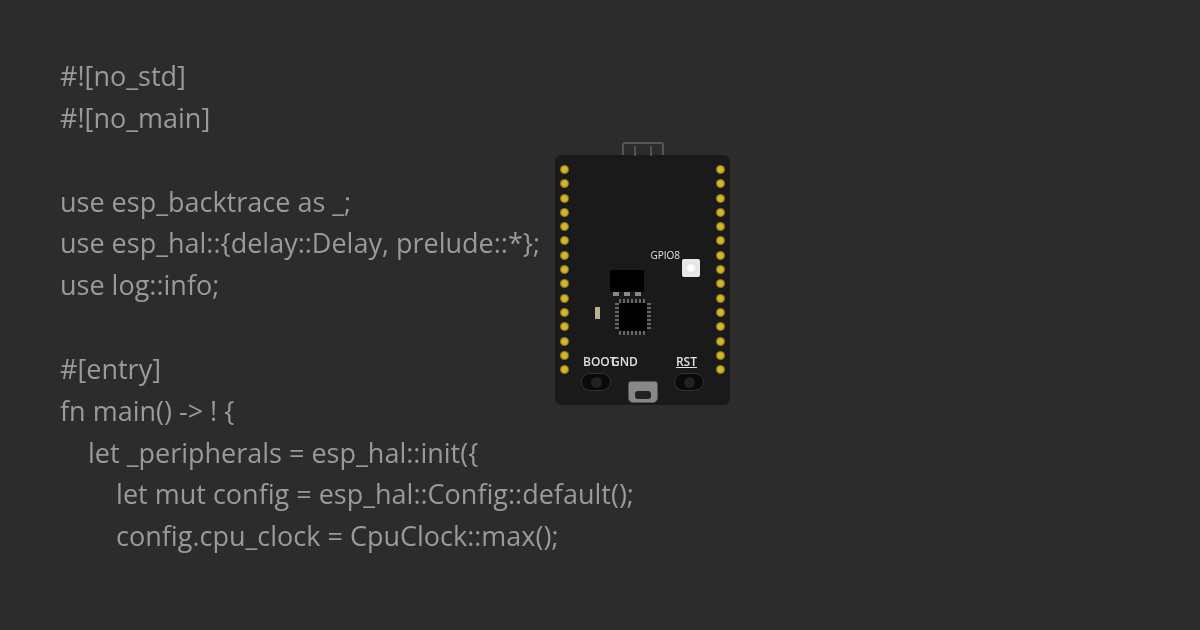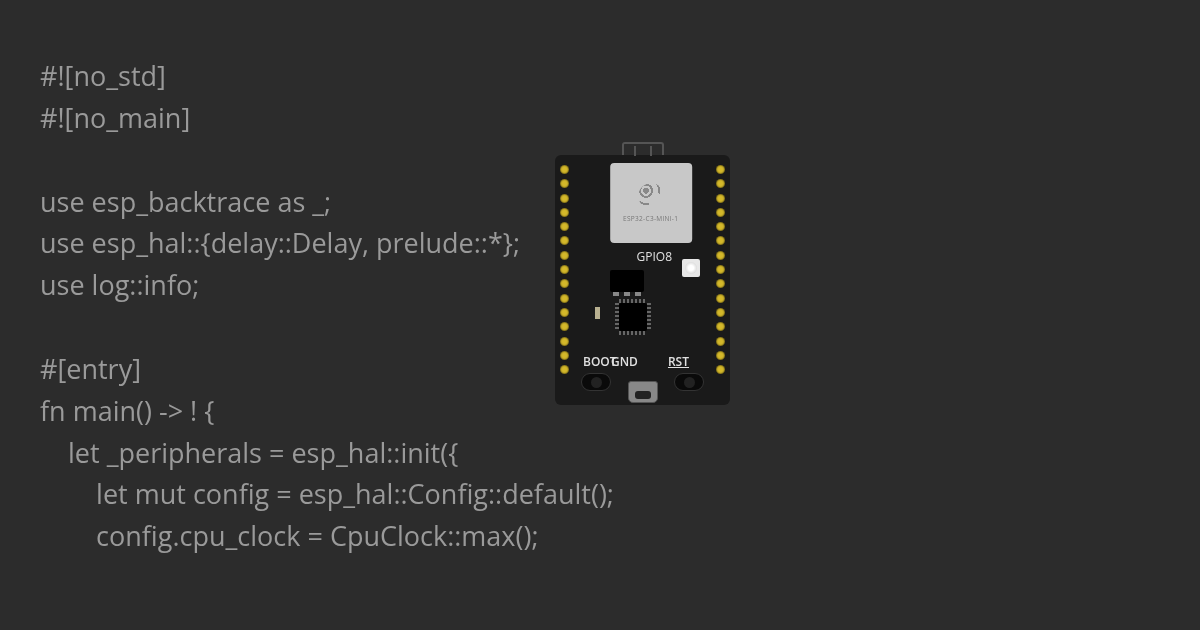--- a/index.html
+++ b/index.html
@@ -6,21 +6,21 @@
   body {
     width: 1200px;
     height: 630px;
     background: #2c2c2c;
     font-family: "Open Sans", -apple-system, sans-serif;
     color: #999;
     overflow: hidden;
     position: relative;
   }
   .code-area {
-    padding: 55px 40px;
+    padding: 55px 60px;
     font-size: 27px;
     line-height: 1.55;
     white-space: pre;
     color: #9a9a9a;
   }
   .board {
     position: absolute;
     left: 555px;
     top: 155px;
     width: 175px;
@@ -93,22 +93,22 @@
     width: 9px;
     height: 9px;
     border-radius: 50%;
     background: radial-gradient(circle, #d4b82a 60%, #a08818 100%);
     box-shadow: inset 0 0 2px #000;
   }
 
   .gpio8-label {
     position: absolute;
     top: 93px;
-    right: 58px;
-    font-size: 12px;
+    right: 50px;
+    font-size: 10px;
     color: #e0e0e0;
   }
   .neopixel {
     position: absolute;
     top: 104px;
     right: 30px;
     width: 18px;
     height: 18px;
     background: #e8e8e8;
     border-radius: 2px;
@@ -192,21 +192,21 @@
   .btn.rst { right: 26px; }
   .btn-label {
     position: absolute;
     bottom: 35px;
     font-size: 12px;
     color: #e0e0e0;
     font-weight: 600;
   }
   .btn-label.boot { left: 28px; }
   .btn-label.gnd { left: 56px; }
-  .btn-label.rst { right: 41px; text-decoration: underline; }
+  .btn-label.rst { right: 33px; text-decoration: underline; }
   .usb {
     position: absolute;
     bottom: 2px;
     left: 50%;
     transform: translateX(-50%);
     width: 30px;
     height: 22px;
     background: #888;
     border-radius: 3px 3px 5px 5px;
     border: 1px solid #555;
@@ -232,24 +232,20 @@
 <span>use log::info;</span>
 <span></span>
 <span>#[entry]</span>
 <span>fn main() -&gt; ! {</span>
 <span>    let _peripherals = esp_hal::init({</span>
 <span>        let mut config = esp_hal::Config::default();</span>
 <span>        config.cpu_clock = CpuClock::max();</span></div>
 
 <div class="board">
   <div class="antenna"></div>
-  <div class="chip-shield">
-    <div class="logo-swirl"></div>
-    <div class="chip-label">ESP32-C3-MINI-1</div>
-  </div>
 
   <div class="pin-col left">
     <div class="pin"></div>
       <div class="pin"></div>
       <div class="pin"></div>
       <div class="pin"></div>
       <div class="pin"></div>
       <div class="pin"></div>
       <div class="pin"></div>
       <div class="pin"></div>

